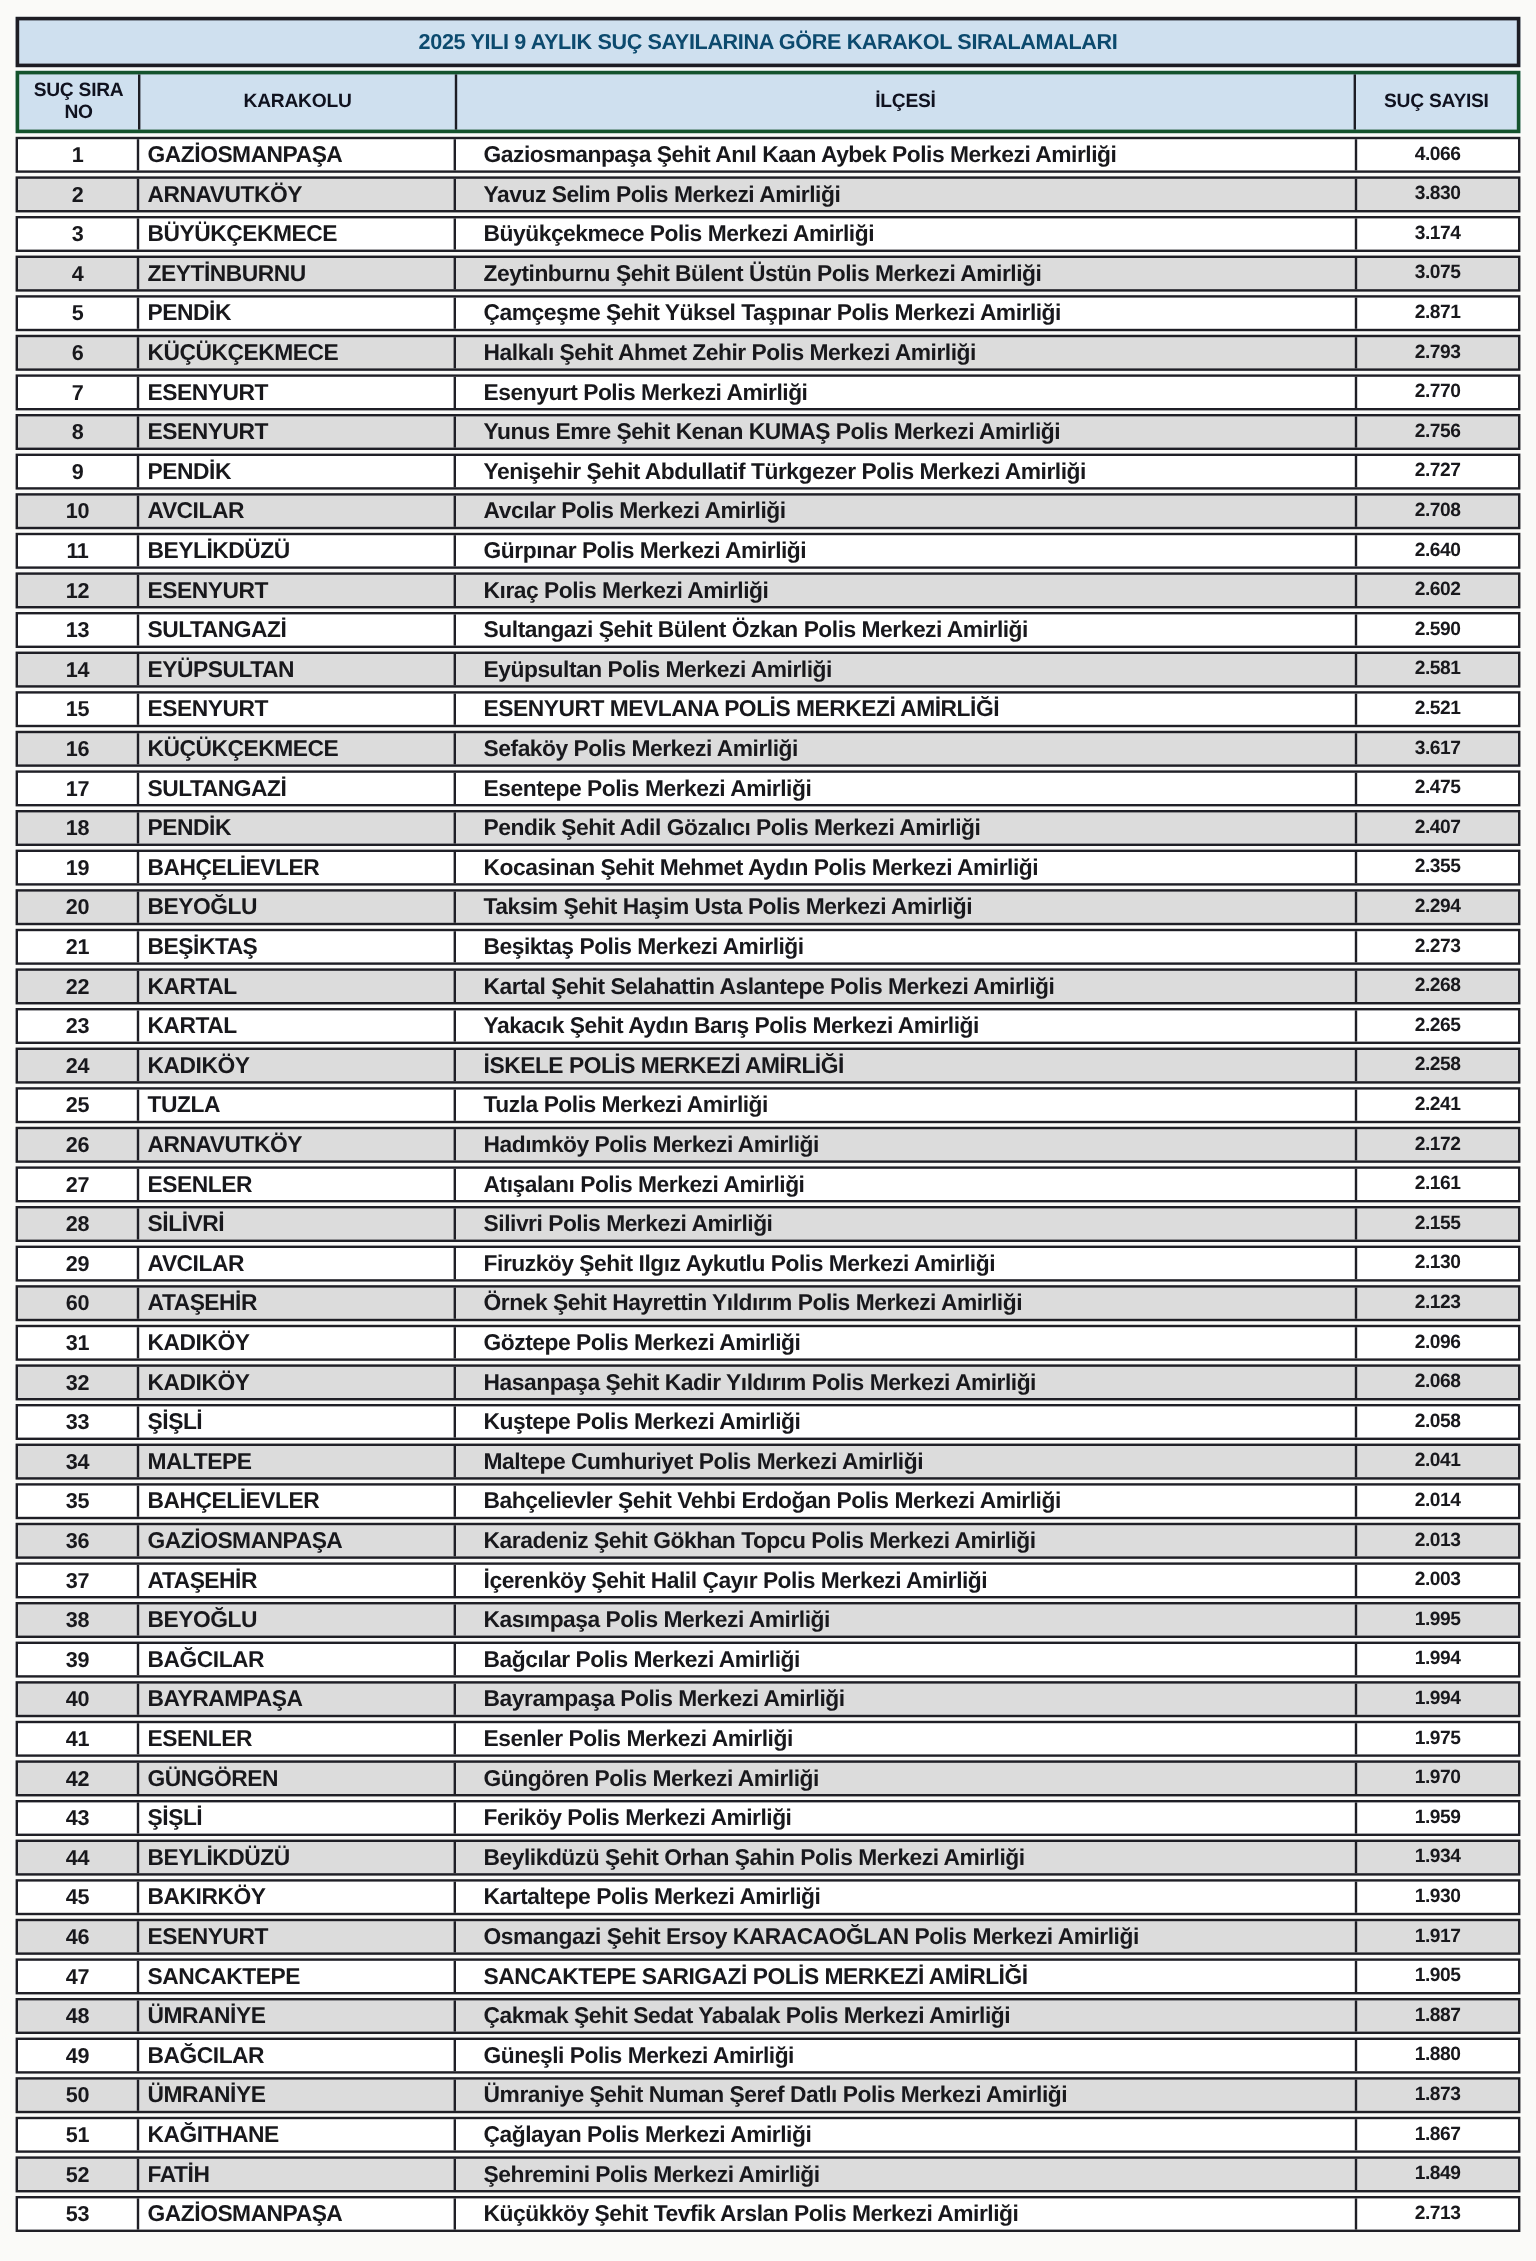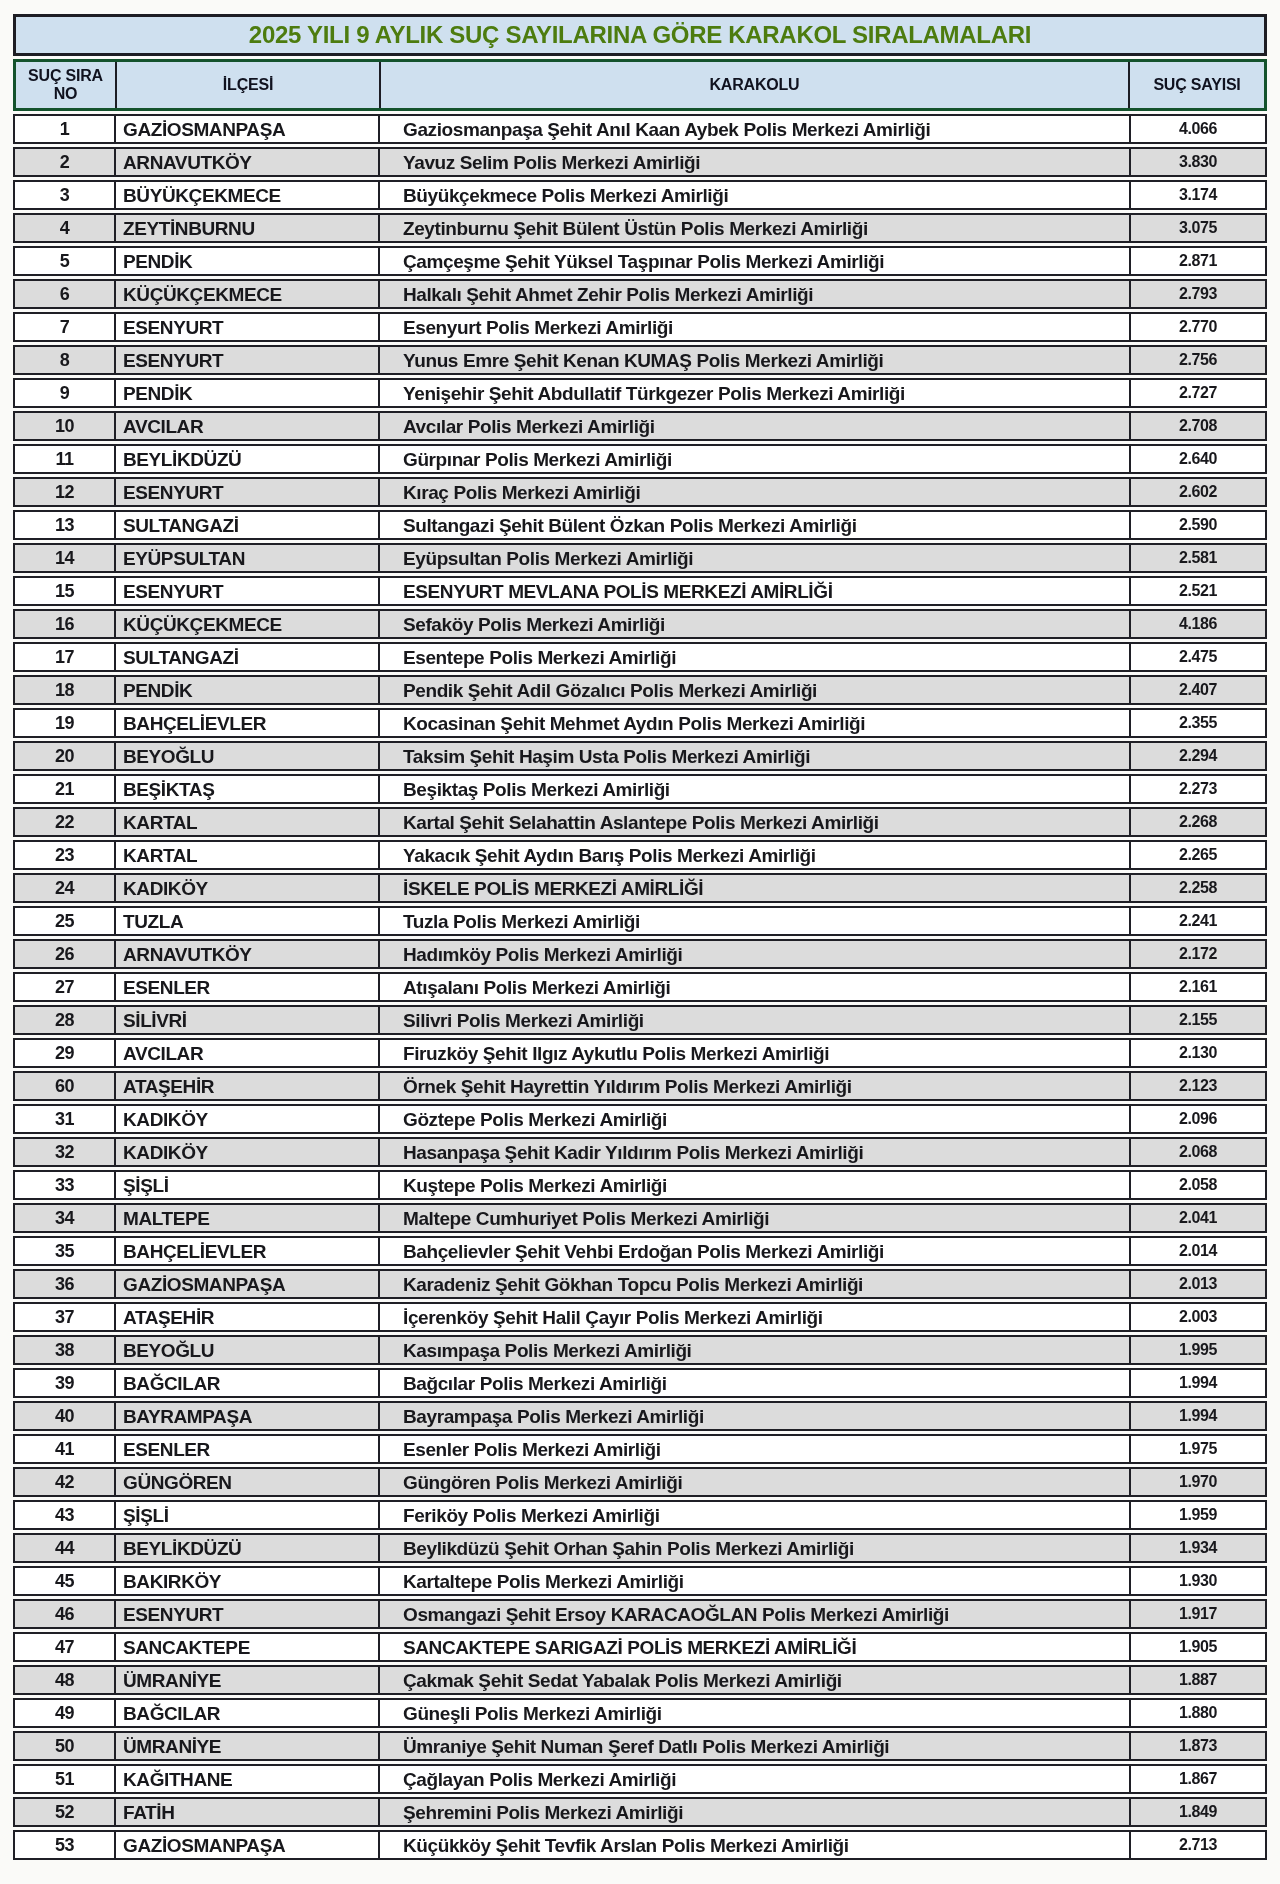--- a/index.html
+++ b/index.html
@@ -16,24 +16,24 @@
   }
   .table-wrap { width: 100%; }
 
   .title-bar {
     border: 3px solid #1d1d24;
     background: #cfe0ef;
     height: 42px;
     display: flex;
     align-items: center;
     justify-content: center;
-    font-size: 24px;
+    font-size: 18px;
     font-weight: 700;
     letter-spacing: -0.3px;
-    color: #4d7c0f;
+    color: #0c4a6e;
   }
 
   .grid-row {
     display: grid;
     grid-template-columns: 99px 264px auto 136px;
   }
 
   .header-row {
     margin-top: 3px;
     border: 3px solid #14532d;
@@ -80,22 +80,22 @@
 </head>
 <body>
 
 <div class="page">
   <div class="table-wrap">
 
     <div class="title-bar">2025 YILI 9 AYLIK SUÇ SAYILARINA GÖRE KARAKOL SIRALAMALARI</div>
 
     <div class="grid-row header-row">
       <div class="header-cell c-rank">SUÇ SIRA NO</div>
+      <div class="header-cell c-station">KARAKOLU</div>
       <div class="header-cell c-district">İLÇESİ</div>
-      <div class="header-cell c-station">KARAKOLU</div>
       <div class="header-cell c-count">SUÇ SAYISI</div>
     </div>
 
     <div id="rows">
   <div class="grid-row row">
     <div class="cell c-rank">1</div>
     <div class="cell c-district">GAZİOSMANPAŞA</div>
     <div class="cell c-station">Gaziosmanpaşa Şehit Anıl Kaan Aybek Polis Merkezi Amirliği</div>
     <div class="cell c-count">4.066</div>
   </div>
@@ -195,21 +195,21 @@
     <div class="cell c-rank">15</div>
     <div class="cell c-district">ESENYURT</div>
     <div class="cell c-station">ESENYURT MEVLANA POLİS MERKEZİ AMİRLİĞİ</div>
     <div class="cell c-count">2.521</div>
   </div>
 
   <div class="grid-row row">
     <div class="cell c-rank">16</div>
     <div class="cell c-district">KÜÇÜKÇEKMECE</div>
     <div class="cell c-station">Sefaköy Polis Merkezi Amirliği</div>
-    <div class="cell c-count">4.186</div>
+    <div class="cell c-count">3.617</div>
   </div>
 
   <div class="grid-row row">
     <div class="cell c-rank">17</div>
     <div class="cell c-district">SULTANGAZİ</div>
     <div class="cell c-station">Esentepe Polis Merkezi Amirliği</div>
     <div class="cell c-count">2.475</div>
   </div>
 
   <div class="grid-row row">

